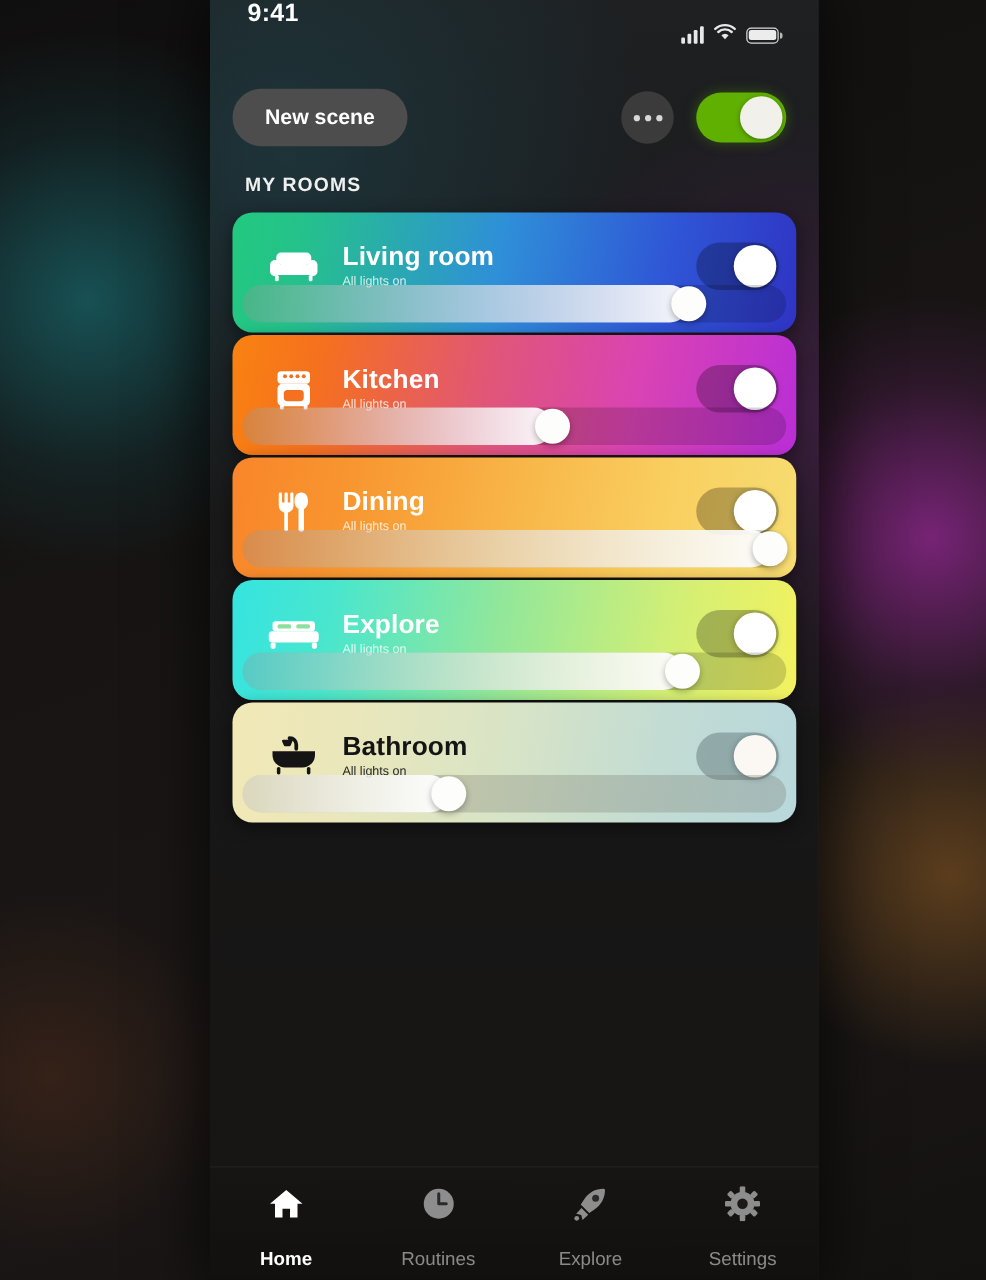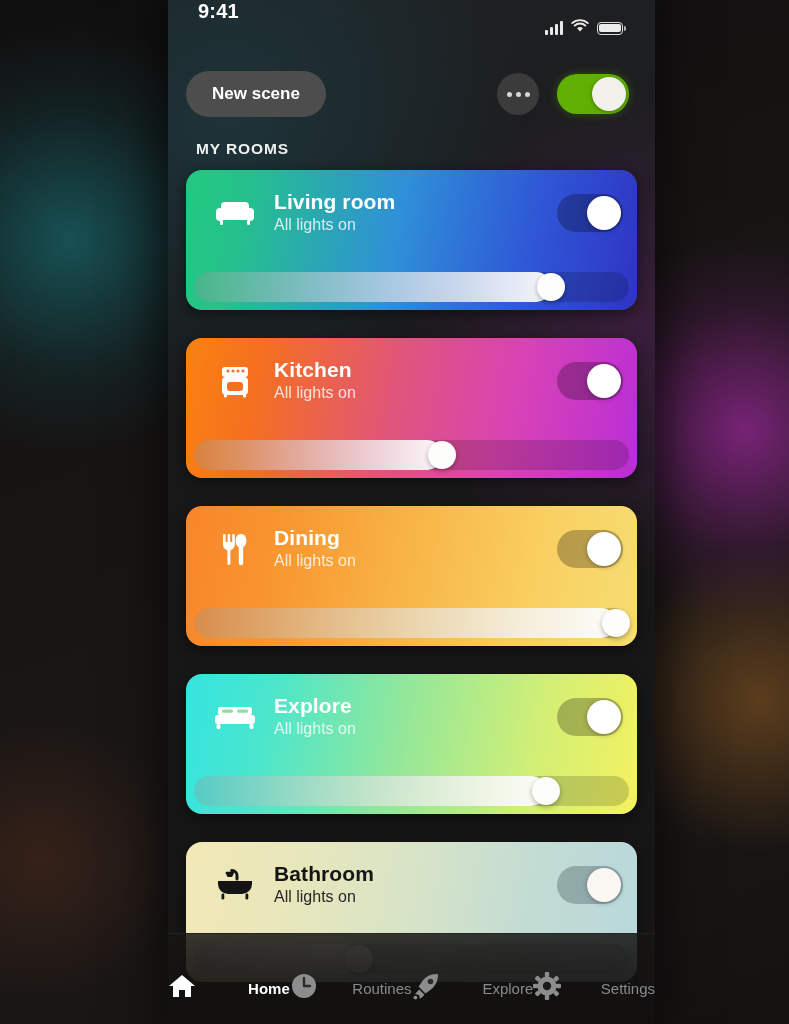--- a/index.html
+++ b/index.html
@@ -141,23 +141,23 @@
     font-size: 15.5px;
     font-weight: bold;
     letter-spacing: 0.9px;
     padding: 8px 0 12px 28px;
   }
 
   
   #cards { padding: 0 18px; }
   .card {
     position: relative;
-    height: 140px;
+    height: 96px;
     border-radius: 16px;
-    margin-bottom: 28px;
+    margin-bottom: 2px;
     overflow: hidden;
     cursor: pointer;
     box-shadow: 0 4px 14px rgba(0,0,0,0.45);
   }
   .card-top {
     height: 86px;
     display: flex;
     align-items: center;
     padding: 0 14px 0 22px;
     box-sizing: border-box;
@@ -169,21 +169,21 @@
   }
   .card-icon svg { display: block; }
   .card-text { flex: 1 1 auto; padding-left: 12px; }
   .card-name {
     font-size: 21px;
     font-weight: bold;
     line-height: 1.12;
     letter-spacing: 0.1px;
   }
   .card-sub {
-    font-size: 16px;
+    font-size: 10px;
     line-height: 1.35;
     margin-top: 1px;
   }
   .card-toggle {
     flex: 0 0 auto;
     width: 66px; height: 38px;
     border-radius: 20px;
     position: relative;
     background: rgba(0,0,0,0.26);
     cursor: pointer;
@@ -249,25 +249,26 @@
     position: absolute;
     left: 0; right: 0; bottom: 0;
     height: 90px;
     display: flex;
     border-top: 1px solid rgba(255,255,255,0.07);
     background: linear-gradient(180deg, rgba(22,21,20,0.85) 0%, rgba(17,16,15,0.98) 100%);
   }
   .tab {
     flex: 1 1 0;
     display: flex;
-    flex-direction: row;
+    flex-direction: column;
     align-items: center;
-    justify-content: space-between;
+    justify-content: flex-start;
     padding-top: 14px;
     cursor: pointer;
+    gap: 16px;
   }
   .tab .tab-icon { height: 30px; display: flex; align-items: center; justify-content: center; }
   .tab .tab-label {
     font-size: 15px;
     margin-top: 5px;
     color: #8a8a8a;
   }
   .tab.active .tab-label { color: #ffffff; font-weight: bold; }
 </style>
 </head>

